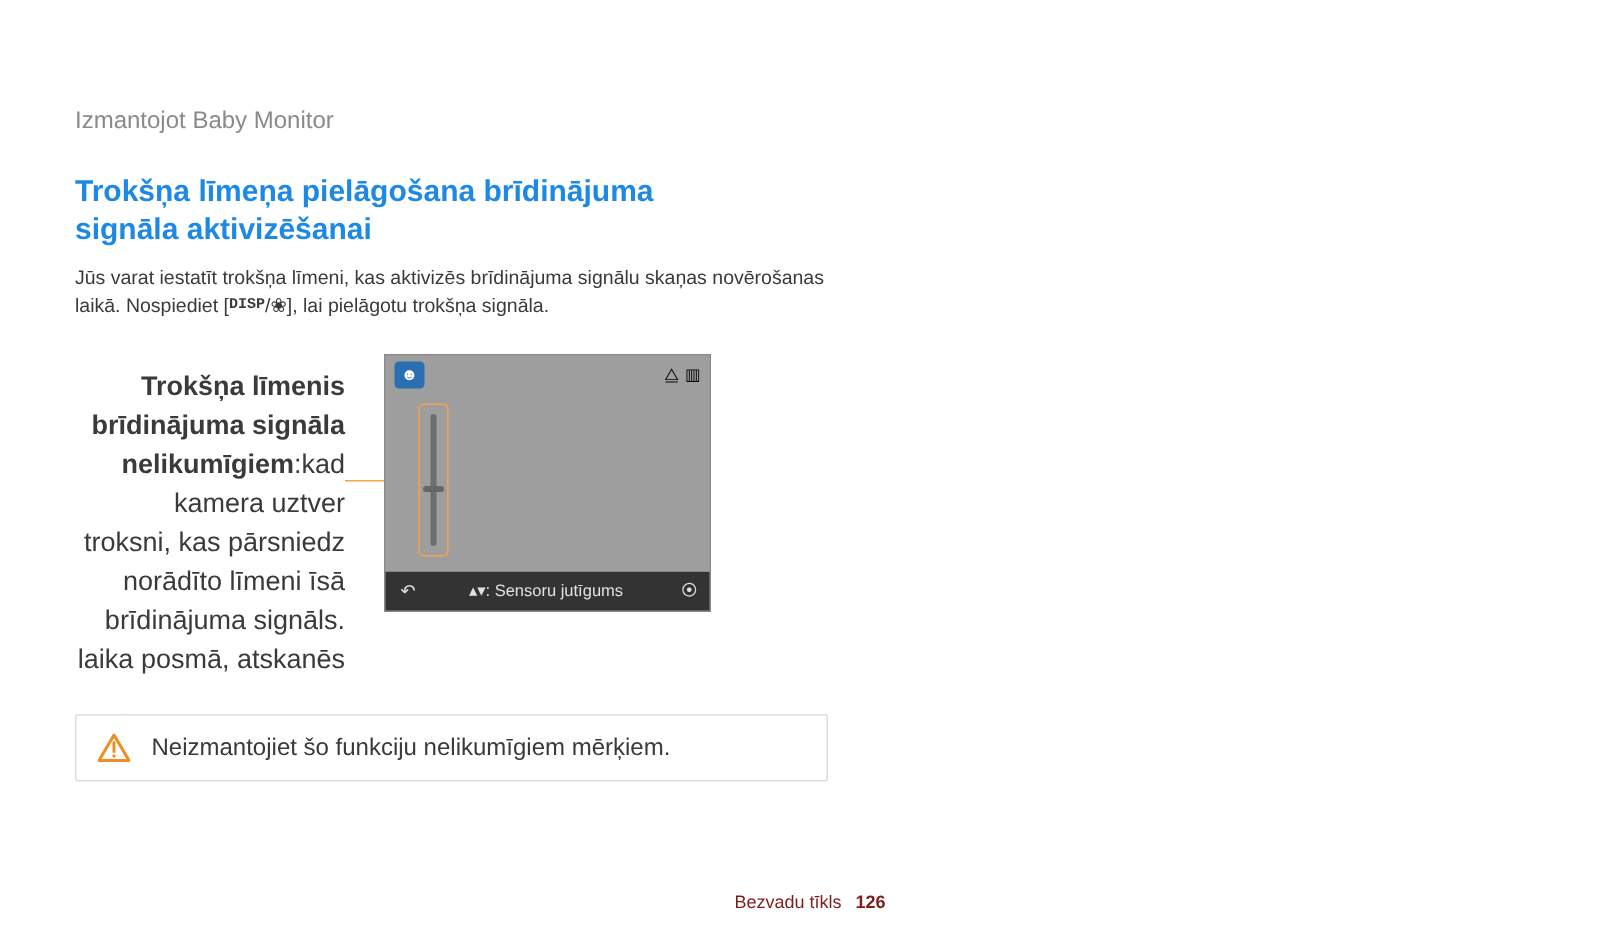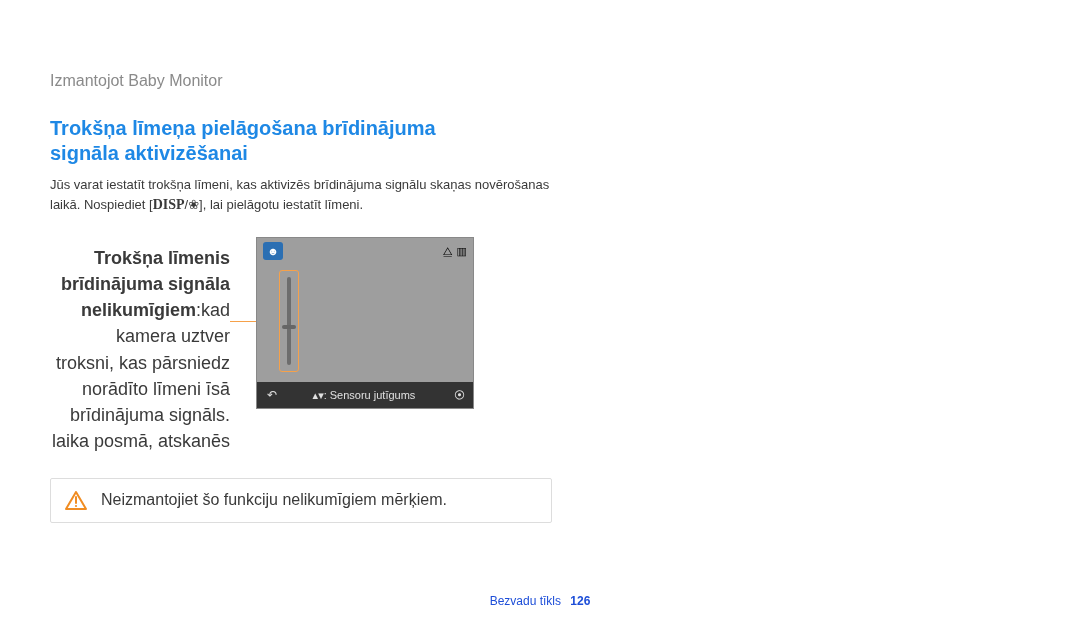--- a/index.html
+++ b/index.html
@@ -28,23 +28,23 @@
     max-width: 460px;
     margin-bottom: 10px;
   }
   .intro {
     font-size: 13px;
     line-height: 1.45;
     max-width: 520px;
     margin-bottom: 22px;
   }
   .intro .disp {
-    font-family: Liberation Serif, serif;
+    font-family: Liberation Mono, monospace;
     font-weight: 700;
-    font-size: 14px;
+    font-size: 10px;
     vertical-align: middle;
   }
   .content-row {
     display: flex;
     align-items: flex-start;
     gap: 0;
     margin-bottom: 24px;
   }
   .callout {
     width: 180px;
@@ -168,34 +168,34 @@
     position: relative;
   }
   .warn-triangle svg { display: block; }
   .footer {
     position: absolute;
     bottom: 22px;
     left: 0;
     right: 0;
     text-align: center;
     font-size: 12px;
-    color: #1d4ed8;
+    color: #7f1d1d;
   }
   .footer .pn { font-weight: 700; margin-left: 6px; }
 </style>
 </head>
 <body>
 
 <div class="page">
   <div class="chapter">Izmantojot Baby Monitor</div>
 
   <h2 class="title">Trokšņa līmeņa pielāgošana brīdinājuma signāla aktivizēšanai</h2>
 
   <p class="intro">
-    <span>Jūs varat iestatīt trokšņa līmeni, kas aktivizēs brīdinājuma signālu skaņas novērošanas laikā. Nospiediet [</span><span class="disp">DISP</span><span>/</span><span>❀</span><span>], lai pielāgotu iestatīt līmeni.</span>
+    <span>Jūs varat iestatīt trokšņa līmeni, kas aktivizēs brīdinājuma signālu skaņas novērošanas laikā. Nospiediet [</span><span class="disp">DISP</span><span>/</span><span>❀</span><span>], lai pielāgotu trokšņa signāla.</span>
   </p>
 
   <div class="content-row">
     <div class="callout">
       <div class="ctitle">Trokšņa līmenis</div>
       <div class="ctitle">brīdinājuma signāla</div>
       <div><span class="ctitle">nelikumīgiem</span>:<span>kad kamera uztver</span></div>
       <div> troksni, kas pārsniedz</div>
       <div> norādīto līmeni īsā</div>
       <div> brīdinājuma signāls.</div>

